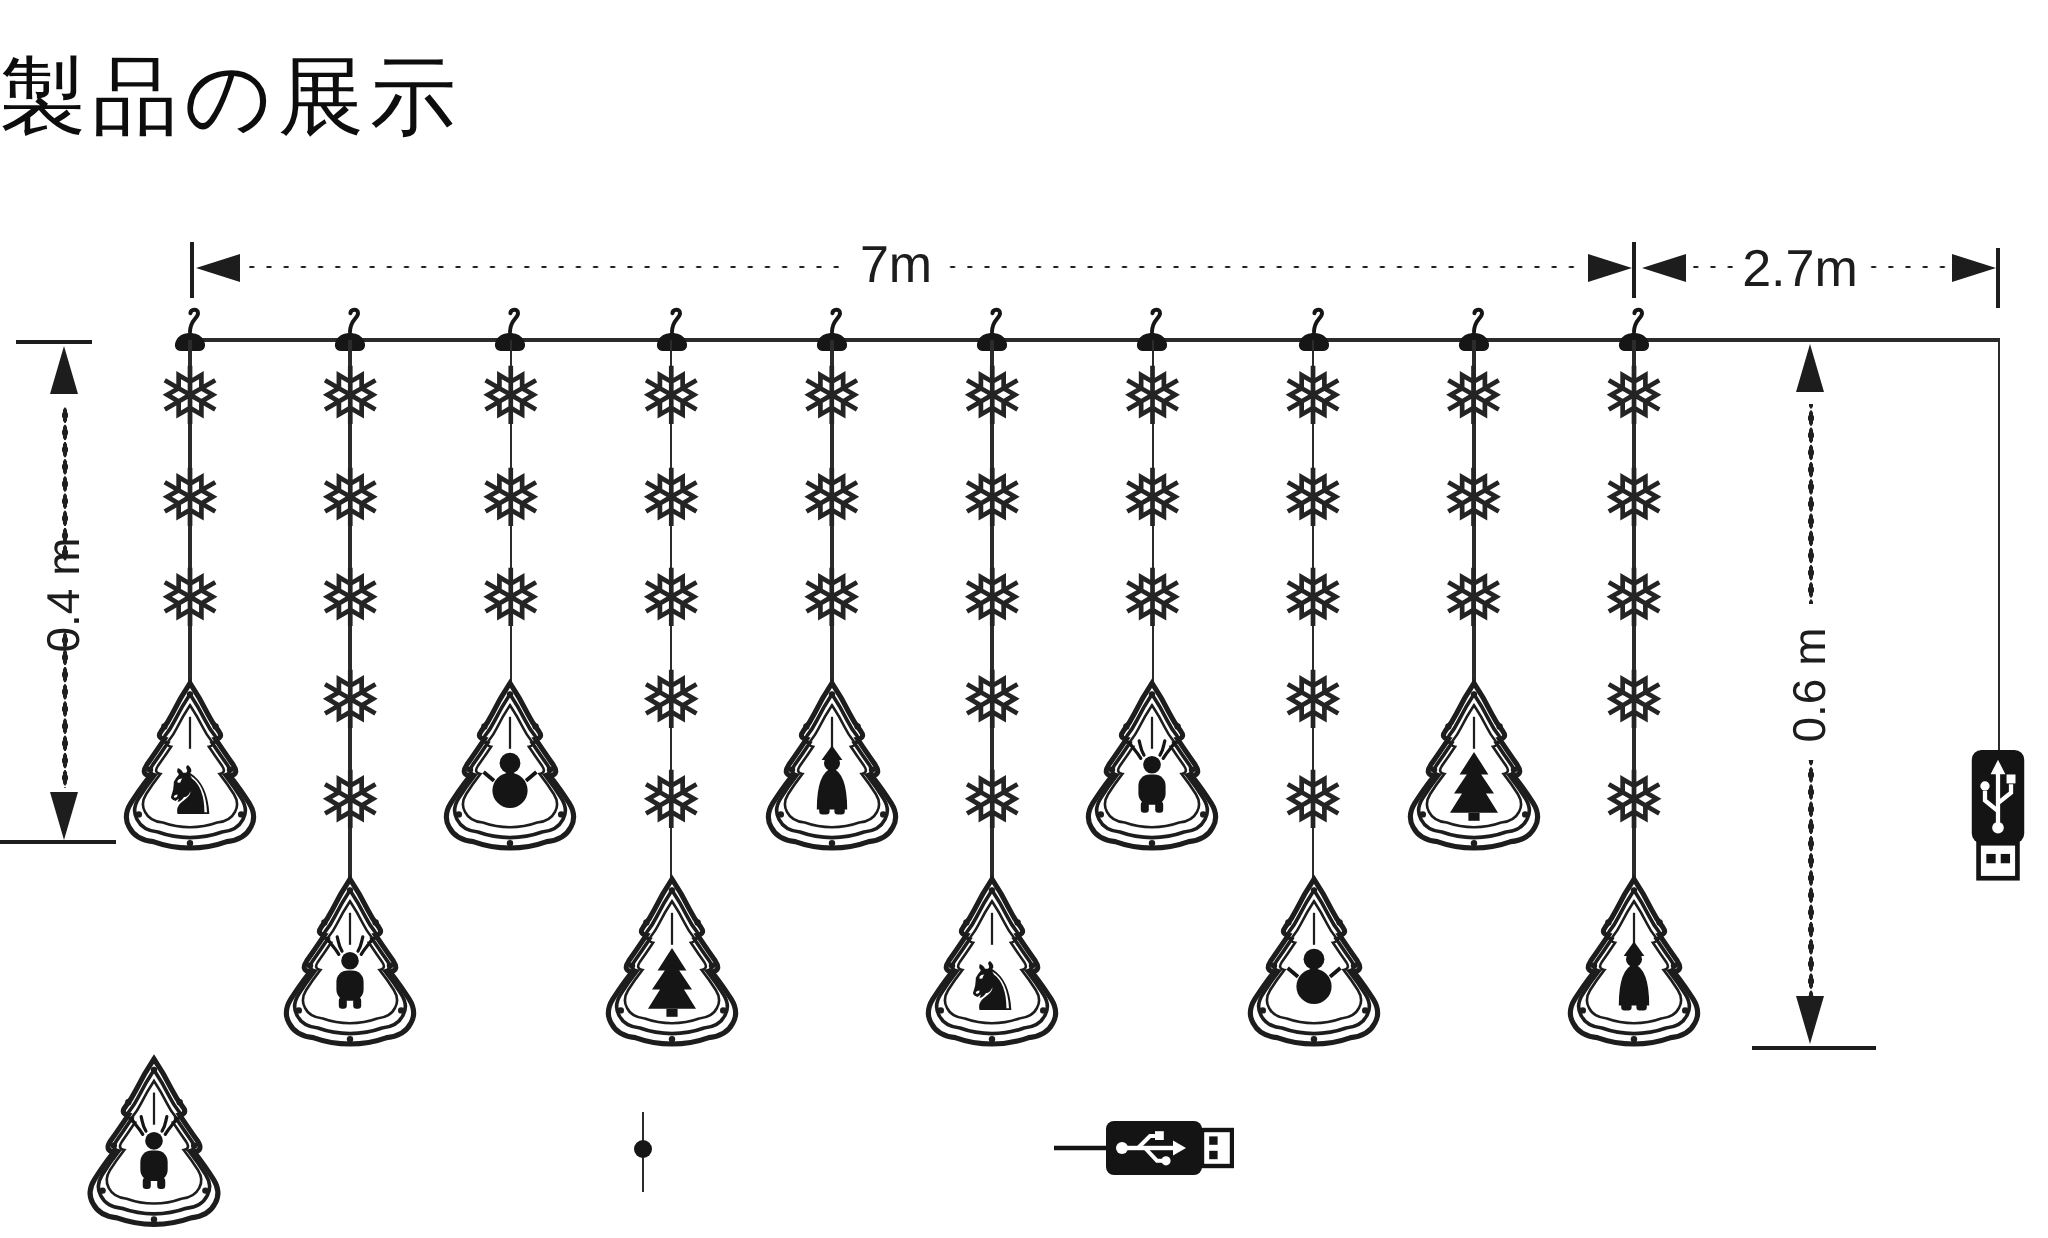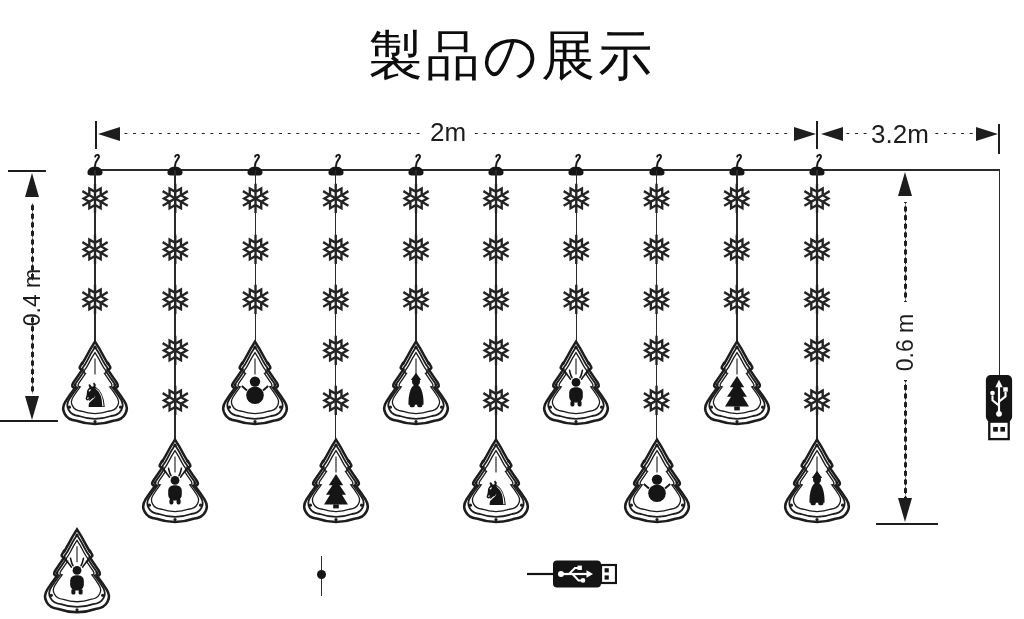--- a/index.html
+++ b/index.html
@@ -1,20 +1,20 @@
 <!DOCTYPE html>
 <html><head>
 <meta charset="utf-8">
 <style>
   html,body{margin:0;padding:0;background:#fff;}
   .stage{position:relative;width:1024px;height:619px;background:#fff;overflow:hidden;
          font-family:"Liberation Sans",sans-serif;color:#161616;}
   .abs{position:absolute;}
-  .title{position:absolute;top:20px;left:0;width:100%;text-align:center;
-         font-size:54px;font-weight:500;letter-spacing:3px;color:#0d0d0d;}
+  .title{position:absolute;top:20px;left:0;width:100%;
+         font-size:43px;font-weight:500;letter-spacing:3px;color:#0d0d0d;}
   .line-h{position:absolute;height:1.6px;background:#2b2b2b;}
   .line-v{position:absolute;width:1.6px;background:#2b2b2b;}
   .tick-v{position:absolute;width:2px;background:#1d1d1d;}
   .tick-h{position:absolute;height:2px;background:#1d1d1d;}
   .dots-h{position:absolute;height:3.2px;background-image:radial-gradient(#1f1f1f 1.35px,transparent 1.45px);
           background-size:8.6px 3.2px;background-repeat:repeat-x;background-position:center;}
   .dots-v{position:absolute;width:3.2px;background-image:radial-gradient(#1f1f1f 1.35px,transparent 1.45px);
           background-size:3.2px 8.6px;background-repeat:repeat-y;background-position:center;}
   .arr{position:absolute;width:0;height:0;}
   .arr.left {border-top:7px solid transparent;border-bottom:7px solid transparent;border-right:22px solid #1d1d1d;}
@@ -31,28 +31,28 @@
 </head>
 <body>
 
 <div class="stage" id="stage">
 
   <div class="title">製品の展示</div>
 
   <div class="tick-v" style="left:95px;top:121px;height:28px;"></div>
   <div class="arr left" style="left:98px;top:127px;"></div>
   <div class="dots-h" style="left:122px;top:132px;width:300px;"></div>
-  <div class="dim-label" style="left:420px;top:117px;width:56px;">2m</div>
+  <div class="dim-label" style="left:420px;top:117px;width:56px;">7m</div>
   <div class="dots-h" style="left:470px;top:132px;width:322px;"></div>
   <div class="arr right" style="left:794px;top:127px;"></div>
   <div class="tick-v" style="left:816px;top:121px;height:28px;"></div>
 
   <div class="arr left" style="left:821px;top:127px;"></div>
   <div class="dots-h" style="left:845px;top:132px;width:23px;"></div>
-  <div class="dim-label" style="left:864px;top:119px;width:72px;">3.2m</div>
+  <div class="dim-label" style="left:864px;top:119px;width:72px;">2.7m</div>
   <div class="dots-h" style="left:932px;top:132px;width:44px;"></div>
   <div class="arr right" style="left:976px;top:127px;"></div>
   <div class="tick-v" style="left:998px;top:124px;height:30px;"></div>
 
   <div class="line-h" style="left:94px;top:169px;width:906px;"></div>
   <div class="line-v" style="left:998.5px;top:169px;height:208px;"></div>
 
   <div class="tick-h" style="left:8px;top:170px;width:38px;"></div>
   <div class="arr up" style="left:25px;top:173px;"></div>
   <div class="dots-v" style="left:30.5px;top:203px;height:78px;"></div>

